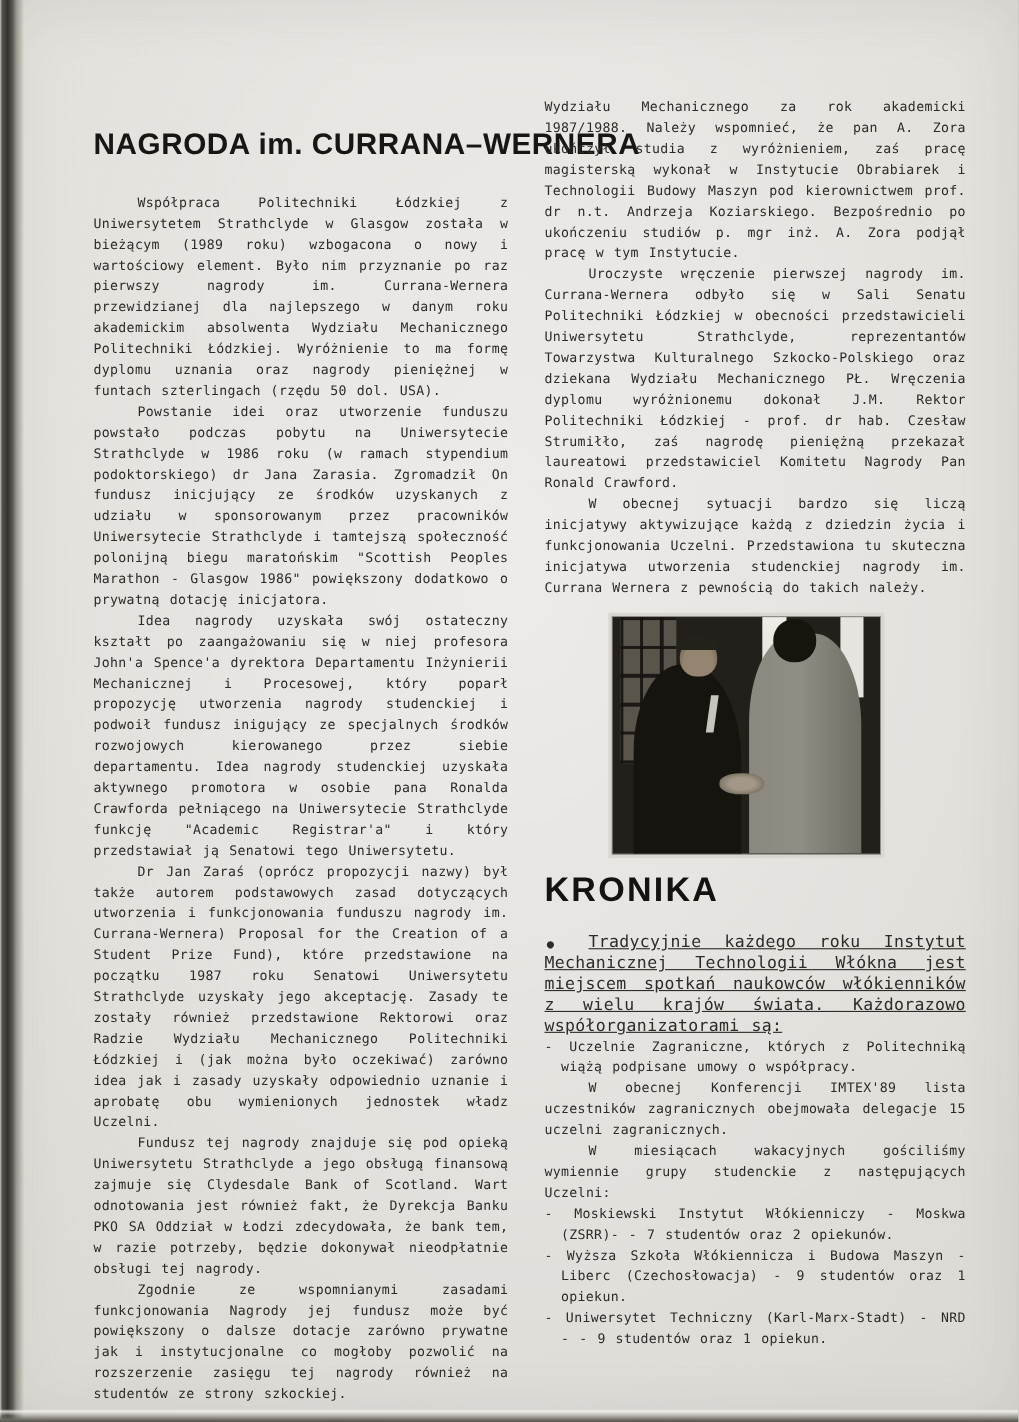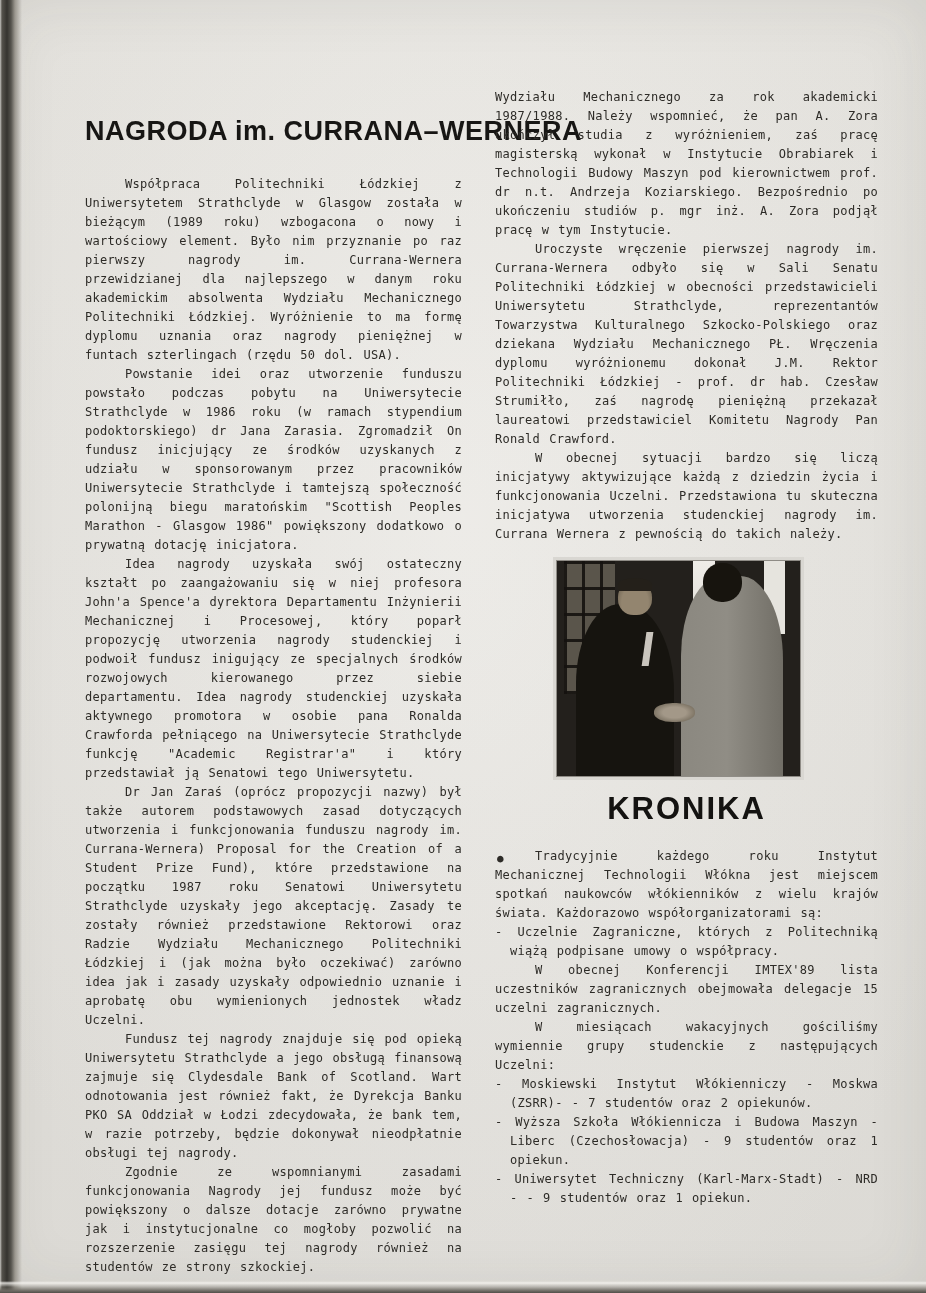--- a/index.html
+++ b/index.html
@@ -35,21 +35,21 @@
   .col-left{left:85px; top:116px; width:377px;}
   .col-right{left:495px; top:88px; width:383px;}
   h1.headline{
     margin:0 0 28px 0; font-family:"Liberation Sans","DejaVu Sans",sans-serif;
     font-weight:700; font-size:27px; letter-spacing:0.5px; color:#171614;
     white-space:nowrap; text-align:left;
   }
   h2.headline2{
     margin:14px 0 20px 0; font-family:"Liberation Sans","DejaVu Sans",sans-serif;
     font-weight:700; font-size:31px; letter-spacing:2px; color:#141311;
-    text-align:center;
+    text-align:left;
   }
   
   .photo{
     position:relative; width:243px; height:215px; margin:16px 0 0 61px;
     background:#23201c; border:1px solid #8f8c86; outline:3px solid #d9d7d2;
     overflow:hidden;
   }
   .photo div{position:absolute;}
   .ph-window-left{left:3%; top:0; width:21%; height:62%;
     background:
@@ -75,22 +75,22 @@
     background:#17140e; border-radius:48%;}
   .ph-hands{left:40%; top:66%; width:17%; height:9%;
     background:radial-gradient(#a39888 40%, #5f5748 100%); border-radius:45%;}
   
   .kronika-intro{position:relative;}
   .kronika-intro .bullet{
     position:absolute; left:2px; top:2px; font-size:11px; letter-spacing:0;
     line-height:19px;
   }
   .kronika-intro .intro-text{
-    display:block; font-size:12px; line-height:19px; letter-spacing:0.3px;
-    word-spacing:1.5px; text-indent:40px;
+    display:block; font-size:15px; line-height:19px; letter-spacing:0.3px;
+    word-spacing:1.5px; text-indent:40px;text-decoration:underline;
   }
   .dash-item{padding-left:15px; text-indent:-15px !important;}
 </style>
 </head>
 <body>
 
 <div class="page">
   <div class="edge-left"></div>
   <div class="edge-bottom"></div>
 

